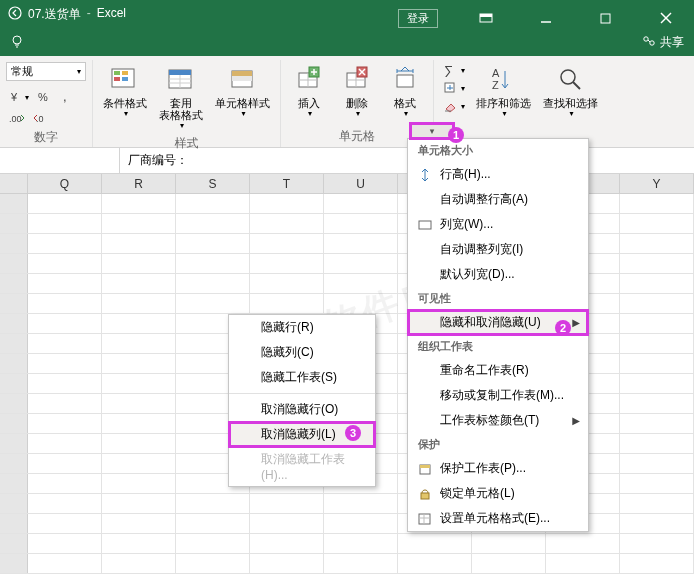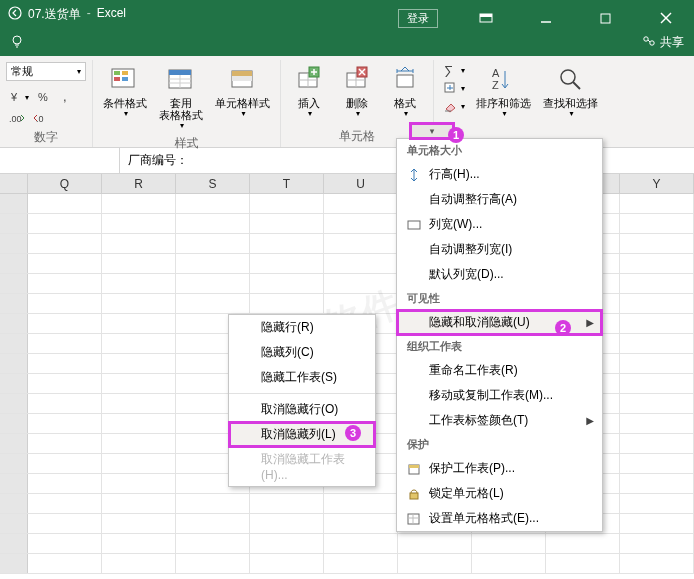--- a/index.html
+++ b/index.html
@@ -40,21 +40,21 @@
 .row-head-spacer { width: 28px; border-right: 1px solid #cfcfcf; background: #e6e6e6; }
 .col-head { flex: 1; min-width:57px; border-right: 1px solid #cfcfcf; text-align: center; font-size: 12px; color: #333; line-height: 20px; }
 
 
 .grid { position: relative; height: 370px; }
 .grid-row { height: 20px; display: flex; border-bottom: 1px solid #e3e3e3; }
 .row-head { width: 28px; background: #e6e6e6; border-right: 1px solid #cfcfcf; text-align: center; font-size: 11px; color: #333; line-height: 20px; }
 .cell { flex:1; min-width:57px; border-right: 1px solid #e3e3e3; }
 
 
-.format-menu { position: absolute; left: 396px; top: 138px; width: 207px; background: #fff; border: 1px solid #c6c6c6; box-shadow: 2px 2px 5px rgba(0,0,0,0.25); font-size: 12px; z-index: 20; }
+.format-menu { position: absolute; left: 407px; top: 138px; width: 182px; background: #fff; border: 1px solid #c6c6c6; box-shadow: 2px 2px 5px rgba(0,0,0,0.25); font-size: 12px; z-index: 20; }
 .menu-section-title { padding: 4px 10px; color: #6a6a6a; font-weight: bold; font-size: 11px; }
 .menu-item { display: flex; align-items: center; padding: 4px 8px 4px 8px; cursor: pointer; gap: 6px; position: relative; }
 .menu-item .mi-ico { width: 18px; height: 16px; display: flex; align-items: center; justify-content: center; }
 .menu-item .mi-txt { flex: 1; }
 .menu-item .mi-arrow { font-size: 10px; color: #444; }
 .menu-sep { height: 1px; background: #e1e1e1; margin: 3px 0; }
 
 
 .hl-pink { outline: 3px solid #d63adf; outline-offset: -2px; }
 .callout-num { position: absolute; width: 16px; height: 16px; border-radius: 50%; background: #d63adf; color: #fff; font-size: 11px; display: flex; align-items: center; justify-content: center; font-weight: bold; z-index: 30; }

